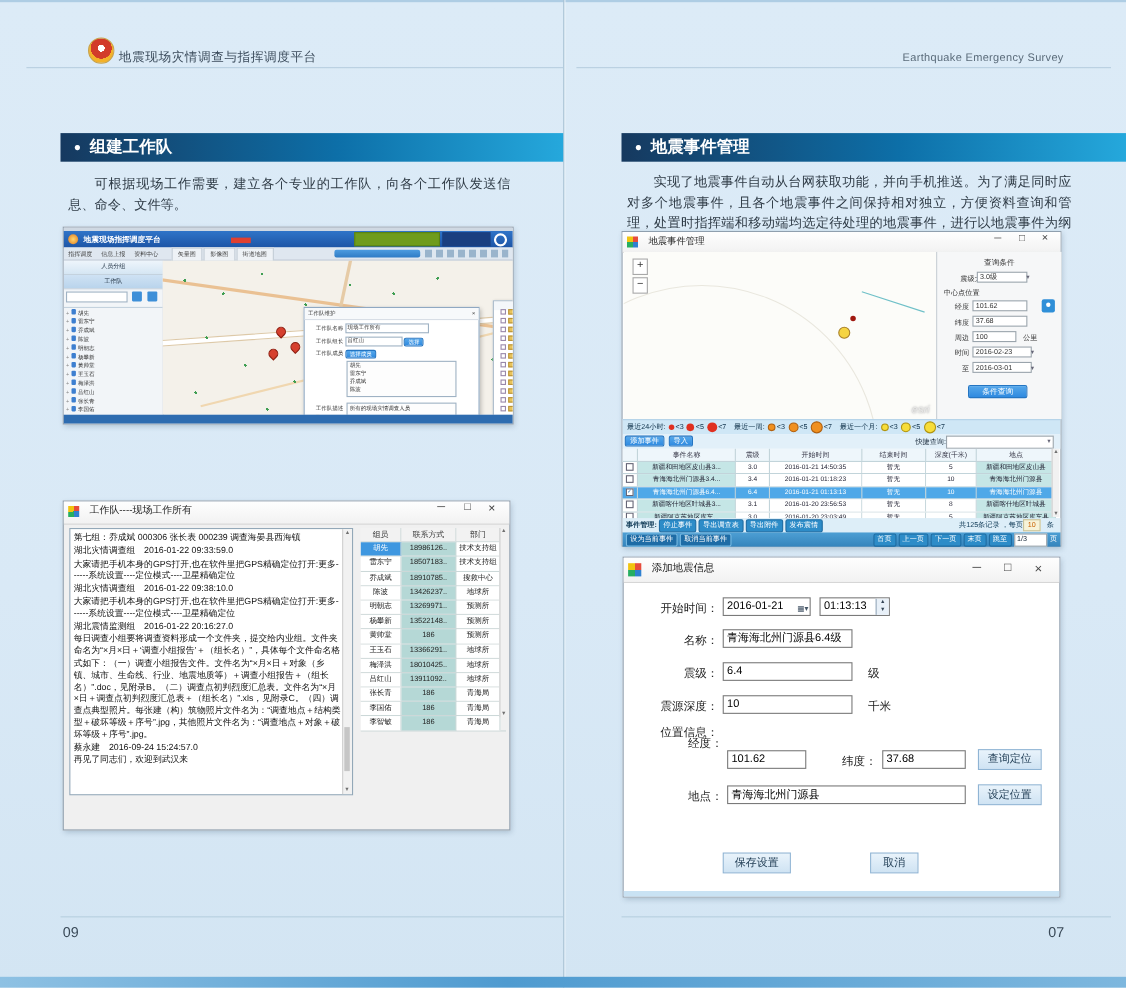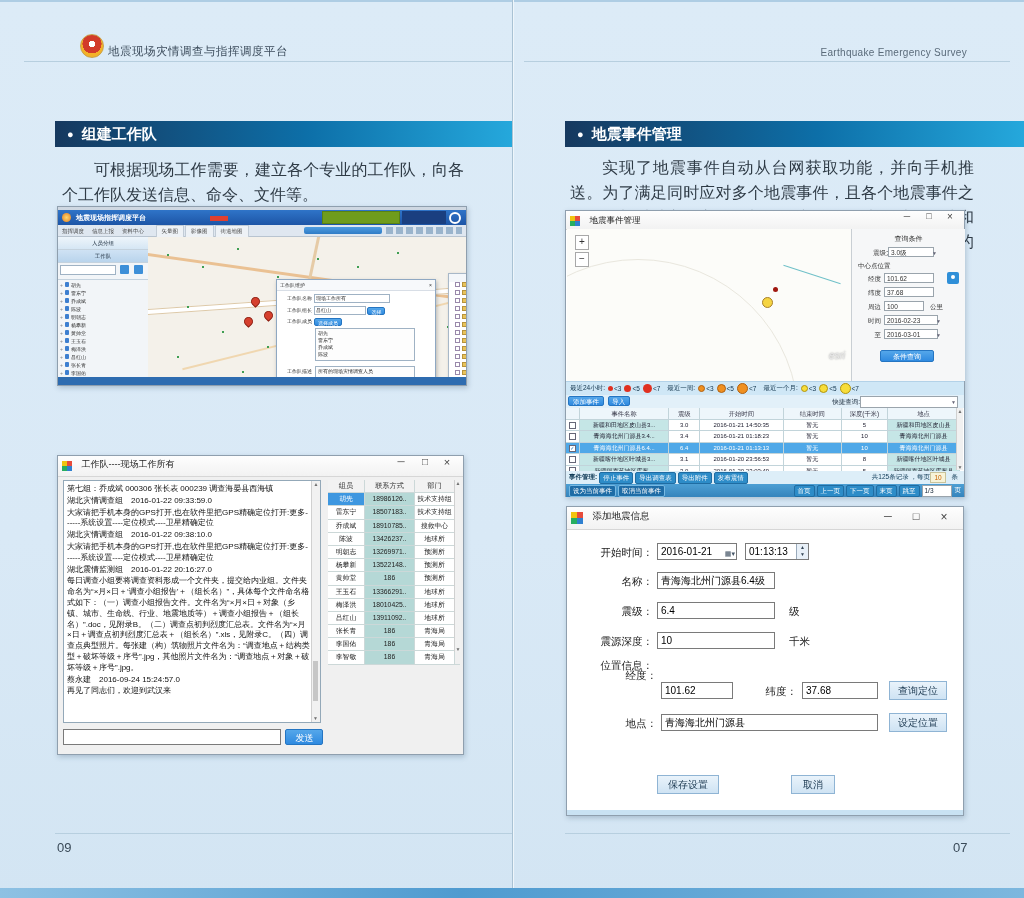--- a/index.html
+++ b/index.html
@@ -10,21 +10,21 @@
   .divider{position:absolute;left:512px;top:0;width:1px;height:898px;background:#a9c2d4;box-shadow:1px 0 0 #eef6fb}
   .bottomband{position:absolute;left:0;bottom:0;width:1024px;height:10px;background:linear-gradient(90deg,#8ec1e3,#4f9bd0 45%,#7db7de)}
   .hairline{position:absolute;height:1px;background:#b7cfdf}
   .brand-title{position:absolute;left:108px;top:44px;font-size:11.5px;color:#3c4c5c;letter-spacing:.5px}
   .brand-en{position:absolute;right:57px;top:47px;font-size:10px;color:#5a6b7a;letter-spacing:.3px}
   .logo{position:absolute;left:80px;top:34px;width:22px;height:22px;border-radius:50%;
     background:radial-gradient(circle at 50% 40%,#fff 0 18%,#d23b2a 19% 55%,#f3b229 56% 80%,#b02018 81%);border:1px solid #c8a24a}
   .secbar{position:absolute;height:26px;line-height:26px;color:#fff;font-weight:bold;font-size:15px;
     background:linear-gradient(90deg,#16395f 0%,#0d6fa8 55%,#25a8dc 100%);padding-left:12px;box-sizing:border-box}
   .secbar .blt{font-size:11px;vertical-align:1px;margin-right:8px}
-  .para{position:absolute;font-size:16px;color:#2f3b46;line-height:1.55;text-indent:2em;text-align:justify}
+  .para{position:absolute;font-size:12px;color:#2f3b46;line-height:1.55;text-indent:2em;text-align:justify}
   .pagenum{position:absolute;font-size:13px;color:#3a4a58}
   
   .win{position:absolute;background:#f0f0f0;border:1px solid #8f9fae;box-shadow:1px 2px 5px rgba(40,70,100,.25);box-sizing:border-box}
   .tbar{position:relative;background:linear-gradient(#fefefe,#f2f2f2);border-bottom:1px solid #d6d6d6;color:#222}
   .wctl{position:absolute;top:0;color:#444;text-align:center}
   .appicon{display:inline-block;width:10px;height:10px;vertical-align:-1px;margin:0 5px 0 4px;
     background:conic-gradient(#e74c3c 0 25%,#2f80d0 0 50%,#27ae60 0 75%,#f1c40f 0)}
   .inbox{background:#fff;border:1px solid #7a7a7a;box-sizing:border-box;overflow:hidden;white-space:nowrap}
   .bluebtn{background:linear-gradient(#55a7ea,#2f8ae0);color:#fff;text-align:center;border-radius:2px;border:1px solid #2475c2;box-sizing:border-box}
   .ltbtn{background:linear-gradient(#e9f3fb,#cfe3f3);border:1px solid #8fb4d4;color:#1d3a52;text-align:center;box-sizing:border-box}
@@ -95,21 +95,21 @@
   .mrow.selected .mc-n{background:#3e97e0;color:#fff}
   .ginfo{position:absolute;left:270px;top:203px;width:132px;font-size:7px;color:#333}
   .grow{position:relative;height:15px}
   .glbl{position:absolute;right:98px;top:2px;width:60px;text-align:right;white-space:nowrap}
   .gval{position:absolute;left:38px;top:0;width:88px;height:11px;line-height:11px;background:#fafafa;border:1px solid #adb5bd;padding-left:2px;box-sizing:border-box;overflow:hidden;white-space:nowrap}
   .gval.sel{background:#3399ff;color:#fff}
   
   .s3-map{position:absolute;left:1px;top:18px;width:284px;height:152px;background:#fcfcf9;overflow:hidden}
   .zoombox{position:absolute;left:8px;top:6px;width:14px;font-size:10px;color:#333}
   .zbtn{height:13px;line-height:12px;background:#fff;border:1px solid #a8a8a8;text-align:center;margin-bottom:2px}
-  .esri{position:absolute;right:6px;bottom:20px;font-size:10px;font-weight:normal;color:#e9e9e9;text-shadow:0 0 2px #8a8a8a;font-style:italic}
+  .esri{position:absolute;right:6px;bottom:3px;font-size:10px;font-weight:normal;color:#e9e9e9;text-shadow:0 0 2px #8a8a8a;font-style:italic}
   .s3-panel{position:absolute;left:285px;top:18px;width:113px;height:152px;background:#f6f7f8;border-left:1px solid #c9cfd4;font-size:6.5px;color:#333}
   .qrow{position:relative;height:14px}
   .qlbl{position:absolute;right:84px;top:3px;white-space:nowrap}
   .qin{position:absolute;left:32px;top:1px;height:10px;line-height:10px;background:#fff;border:1px solid #9aa4ac;padding-left:2px;box-sizing:border-box;white-space:nowrap}
   .carat{position:absolute;right:1px;top:1px;font-size:5px;color:#667}
   .legend{position:absolute;left:0;top:170px;width:100%;height:14px;background:#cfe7f6;border-top:1px solid #b3d2e8;font-size:6.5px;color:#10324a;display:flex;align-items:center;padding-left:4px;box-sizing:border-box;white-space:nowrap}
   .lgroup{display:flex;align-items:center;margin-right:7px}
   .lgroup .li{display:inline-flex;align-items:center;margin-left:3px}
   .lgroup .dot{display:inline-block;border-radius:50%;margin-right:1px}
   .lg-red .li:nth-of-type(1) .dot{width:5px;height:5px;background:#e03020}
@@ -263,24 +263,20 @@
             <div class="msg">大家请把手机本身的GPS打开,也在软件里把GPS精确定位打开:更多------系统设置----定位模式----卫星精确定位</div>
             <div class="msg">湖北灾情调查组　2016-01-22 09:38:10.0</div>
             <div class="msg">大家请把手机本身的GPS打开,也在软件里把GPS精确定位打开:更多------系统设置----定位模式----卫星精确定位</div>
             <div class="msg">湖北震情监测组　2016-01-22 20:16:27.0</div>
             <div class="msg">每日调查小组要将调查资料形成一个文件夹，提交给内业组。文件夹命名为“×月×日＋‘调查小组报告’＋（组长名）”，具体每个文件命名格式如下：（一）调查小组报告文件。文件名为“×月×日＋对象（乡镇、城市、生命线、行业、地震地质等）＋调查小组报告＋（组长名）”.doc，见附录B。（二）调查点初判烈度汇总表。文件名为“×月×日＋调查点初判烈度汇总表＋（组长名）”.xls，见附录C。（四）调查点典型照片。每张建（构）筑物照片文件名为：“调查地点＋结构类型＋破坏等级＋序号”.jpg，其他照片文件名为：“调查地点＋对象＋破坏等级＋序号”.jpg。</div>
             <div class="msg">蔡永建　2016-09-24 15:24:57.0</div>
             <div class="msg">再见了同志们，欢迎到武汉来</div>
           </div>
         <div class="vscroll">▲<span class="thumb" style="top:180px;height:40px"></span><span style="position:absolute;bottom:0;left:1px">▼</span></div>
       </div>
-      <div class="s2-send">
-        <span class="inbox" style="display:inline-block;width:218px;height:16px;vertical-align:top"></span>
-        <span class="bluebtn" style="display:inline-block;width:38px;height:16px;line-height:16px;font-size:9px;vertical-align:top">发送</span>
-      </div>
       <div class="memtab">
         <div class="mrow mhead">
           <span class="mc mc-n">组员</span>
           <span class="mc mc-p">联系方式</span>
           <span class="mc mc-d">部门</span>
         </div>
         <div>
 
         <div class="mrow selected">
             <span class="mc mc-n">胡先</span>

